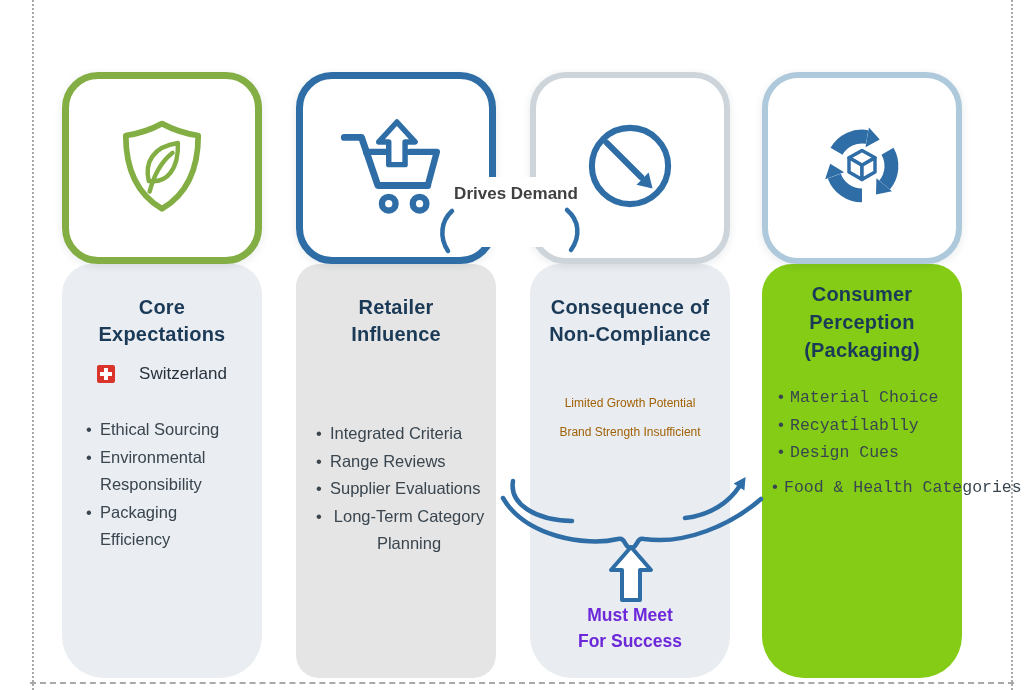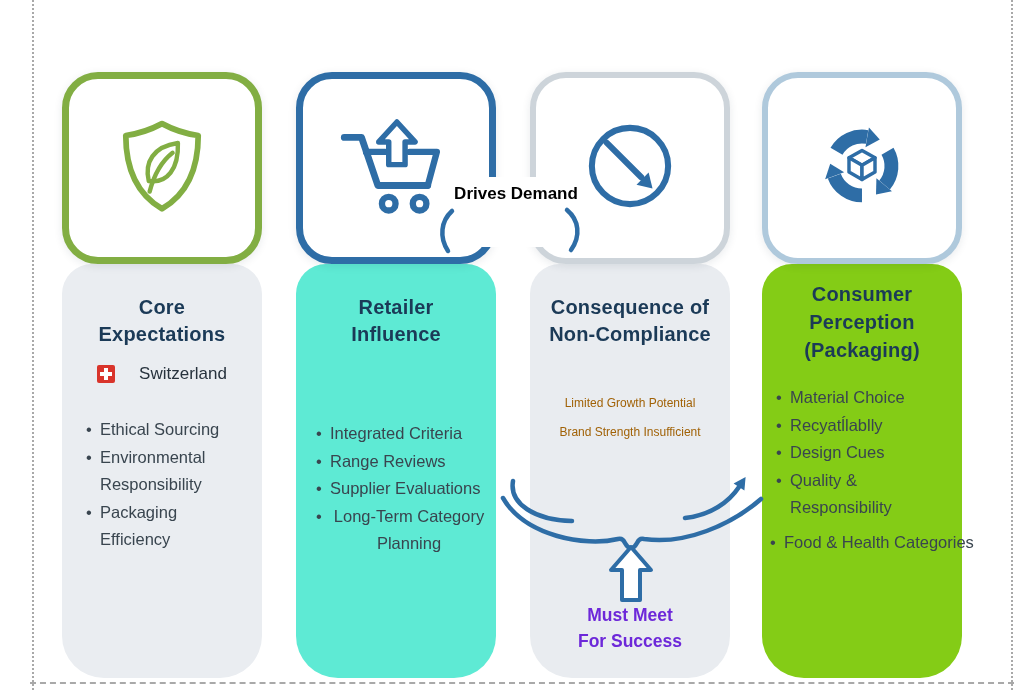--- a/index.html
+++ b/index.html
@@ -17,49 +17,49 @@
          z-index:2; box-shadow:0 2px 8px rgba(30,50,70,0.10); }
   .box.c1 { left:62px;  border:7px solid #82AE43; }
   .box.c2 { left:296px; border:7px solid #2E6DA6; }
   .box.c3 { left:530px; border:6px solid #CDD4DA; }
   .box.c4 { left:762px; border:6px solid #AFC9DC; }
 
   
   .card { position:absolute; top:264px; width:200px; height:414px; z-index:1;
           border-radius:30px 30px 42px 42px; box-sizing:border-box; text-align:center; }
   .card.c1 { left:62px;  background:#EAEDF1; }
-  .card.c2 { left:296px; background:#5eead4; }
+  .card.c2 { left:296px; background:#e5e5e5;border-radius:23px; }
   .card.c3 { left:530px; background:#E9ECF0; }
   .card.c4 { left:762px; background:#84cc16; }
 
   .title { margin:30px 6px 0; font-size:20px; font-weight:700; color:#1B3A57;
            line-height:27px; white-space:pre-line; letter-spacing:.2px; }
   .card.c4 .title { margin-top:16px; line-height:28px; }
 
   .swiss { margin-top:16px; display:flex; align-items:center; justify-content:center; gap:24px;
            font-size:17px; color:#27323D; }
   .flag { position:relative; width:18px; height:18px; background:#D9342B; border-radius:2px; flex:0 0 auto; }
   .flag::before { content:''; position:absolute; left:7px; top:3px; width:4px; height:12px; background:#fff; }
   .flag::after  { content:''; position:absolute; left:3px; top:7px; width:12px; height:4px; background:#fff; }
 
   ul.bullets { list-style:none; text-align:left; padding:0; font-size:16.5px; color:#39454F; line-height:27.5px; }
   ul.bullets li { position:relative; padding-left:14px; }
   ul.bullets li::before { content:'\2022'; position:absolute; left:0; top:0; color:#39454F; }
   .card.c1 ul.bullets { margin:32px 0 0 24px; width:158px; }
   .card.c2 ul.bullets { margin:72px 0 8px 20px; width:172px; }
-  .card.c4 ul.bullets { margin:20px 0 0 14px; width:184px; }
+  .card.c4 ul.bullets { margin:20px 0 0 14px; width:184px;font-family:Liberation Mono, monospace; }
   .card.c2 li.wrap-center { text-align:center; }
   .card.c4 li.overflow { margin-top:7px; margin-left:-6px; white-space:nowrap; }
 
   .lines { margin:41px 0 0; font-size:12px; color:#a16207; line-height:29px; white-space:pre-line; }
 
   
   .dd-patch { position:absolute; left:443px; top:177px; width:146px; height:70px; background:#fff; z-index:3; }
   .dd-label { position:absolute; left:440px; top:184px; width:152px; text-align:center;
-              font-size:17px; font-weight:700; color:#000000; z-index:5; }
+              font-size:17px; font-weight:700; color:#404040; z-index:5; }
   .dd-arcs  { position:absolute; left:425px; top:205px; z-index:4; }
 
   
   .swoosh    { position:absolute; left:485px; top:462px; z-index:4; }
   .up-arrow  { position:absolute; left:608px; top:544px; z-index:4; }
   .must-meet { position:absolute; left:530px; top:602px; width:200px; text-align:center; z-index:5;
                font-size:17.5px; font-weight:700; color:#6d28d9; line-height:26px; white-space:pre-line; }
 </style>
 </head>
 <body>
@@ -160,21 +160,20 @@
   </div>
 
   <div class="card c4">
     <div class="title">Consumer
 Perception
 (Packaging)</div>
     <ul class="bullets">
       <li>Material Choice</li>
       <li>Recyatĺlablly</li>
       <li>Design Cues</li>
-      <li>Quality &amp; Responsibility</li>
       <li class="overflow">Food &amp; Health Categories</li>
     </ul>
   </div>
 
   <div class="dd-patch"></div>
   <div class="dd-label">Drives Demand</div>
   <svg class="dd-arcs" width="170" height="52" viewBox="0 0 170 52" fill="none">
     <path d="M27 6 C16 16, 14 32, 23 46" stroke="#2E6DA6" stroke-width="4.5" stroke-linecap="round"></path>
     <path d="M142 5 C154 15, 156 31, 146 45" stroke="#2E6DA6" stroke-width="4.5" stroke-linecap="round"></path>
   </svg>

